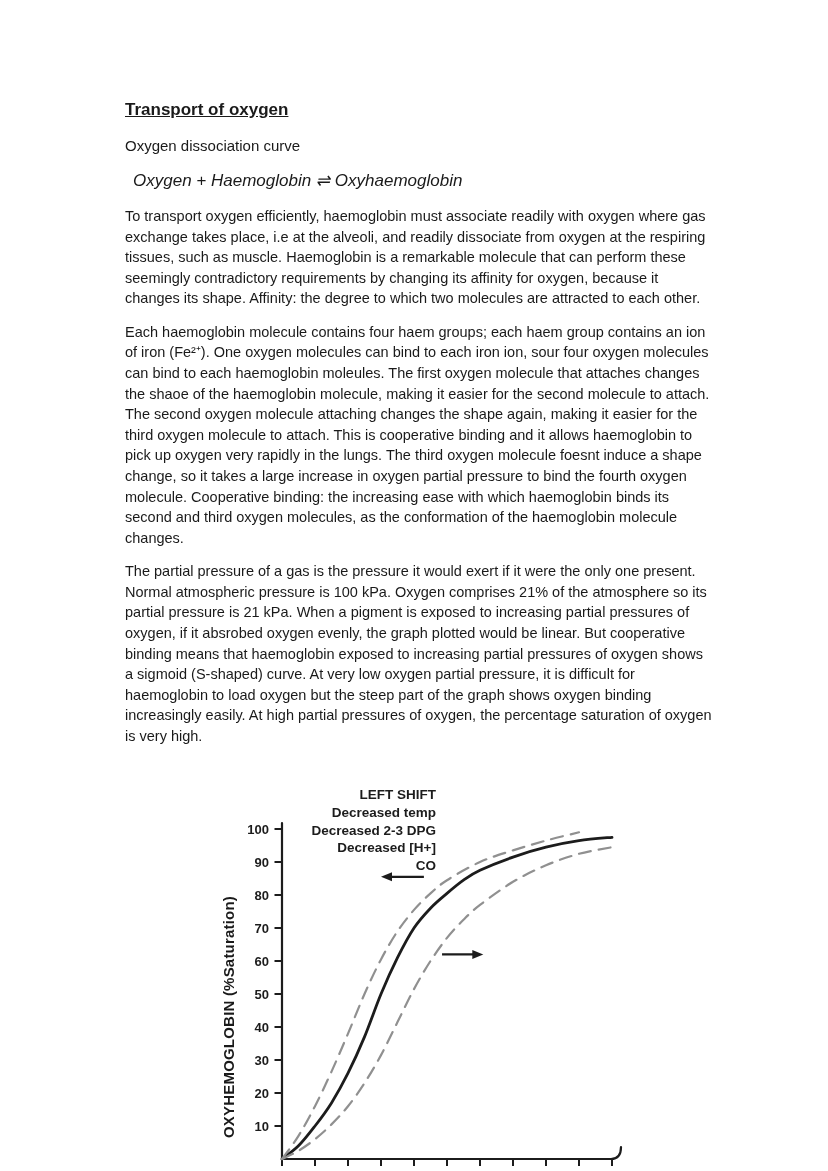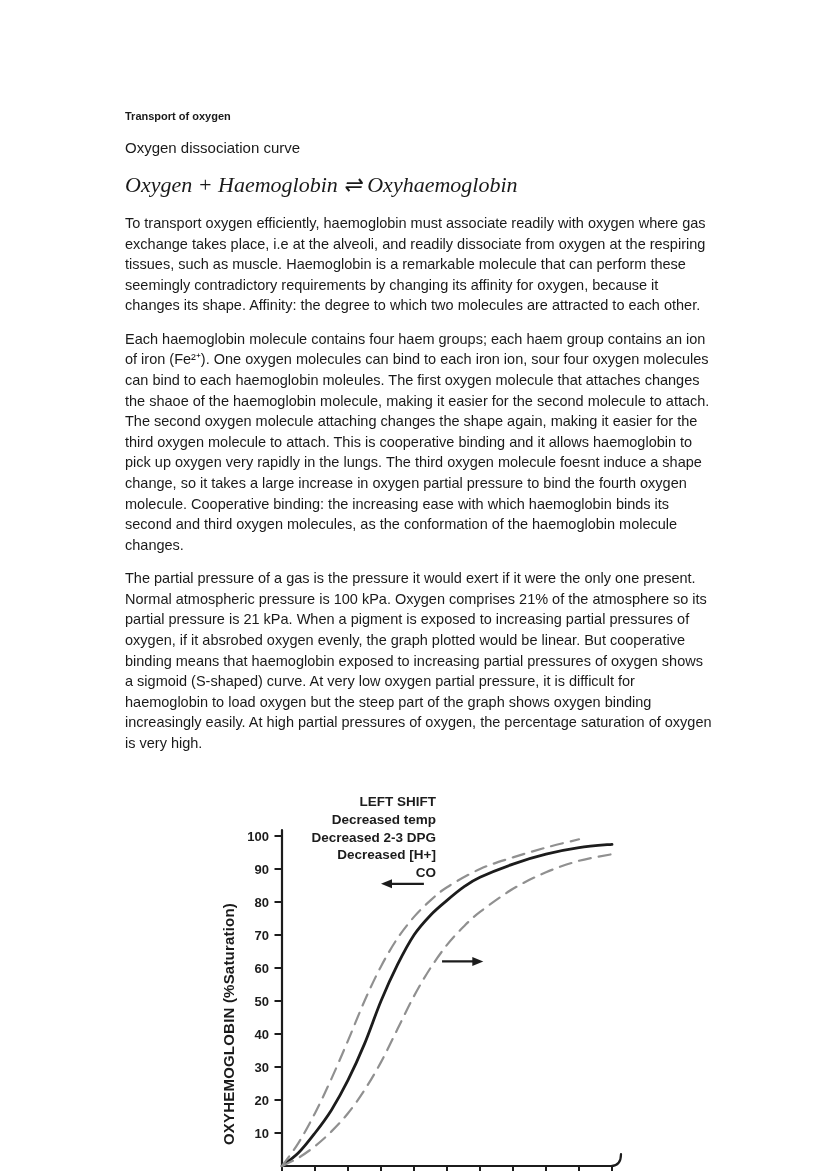--- a/index.html
+++ b/index.html
@@ -1,21 +1,21 @@
 <!DOCTYPE html>
 <html><head>
 <meta charset="utf-8">
 <style>
   html,body{margin:0;padding:0;background:#ffffff;}
   body{color:#1a1a1a;font-family:"Liberation Sans",sans-serif;}
   .page{width:828px;height:1171px;box-sizing:border-box;padding:100px 116px 0 125px;background:#fff;overflow:hidden;}
-  .doc-title{font-size:11px;font-weight:bold;margin:10px 0 17px 0;}
+  .doc-title{font-size:17px;font-weight:bold;text-decoration:underline;margin:0 0 17px 0;}
   .doc-subtitle{font-size:15px;font-weight:normal;margin:0 0 16px 0;}
   p.body-text{font-size:14.5px;line-height:1.42;margin:0 0 13px 0;}
-  .equation{font-family:Liberation Serif, serif;font-style:italic;font-size:22px;margin:2px 0 15px 0;}
+  .equation{font-family:Liberation Sans, sans-serif;font-style:italic;font-size:17px;margin:2px 0 15px 8px;}
   .chart-wrap{display:flex;margin:10px 0 0 95px;width:max-content;}
   .ylabel{writing-mode:vertical-rl;transform:rotate(180deg);font-weight:bold;font-size:15px;align-self:center;margin-top:60px;white-space:nowrap;letter-spacing:.2px;}
   #chart-svg text{font-family:"Liberation Sans",sans-serif;}
   .tick{font-size:13px;font-weight:bold;fill:#1c1c1c;}
   .ann{font-size:13.5px;font-weight:bold;fill:#1c1c1c;}
   .xlabel{font-size:15px;font-weight:bold;fill:#1c1c1c;}
   .xlabel .sub{font-size:11px;}
 </style>
 </head>
 <body>

